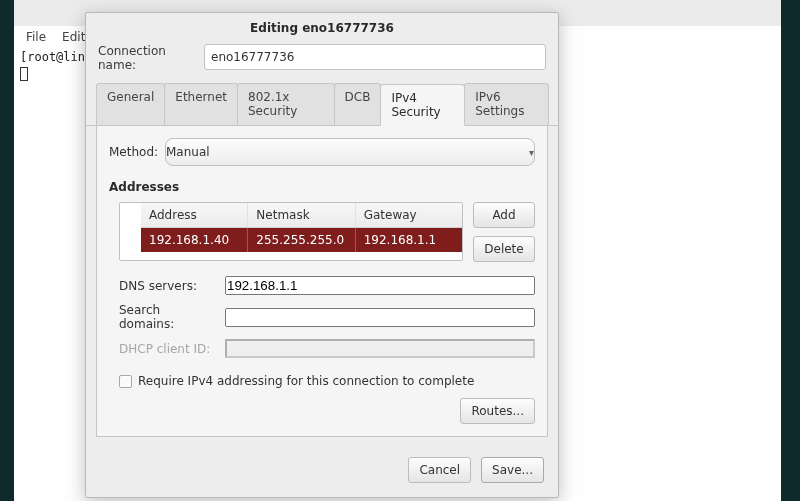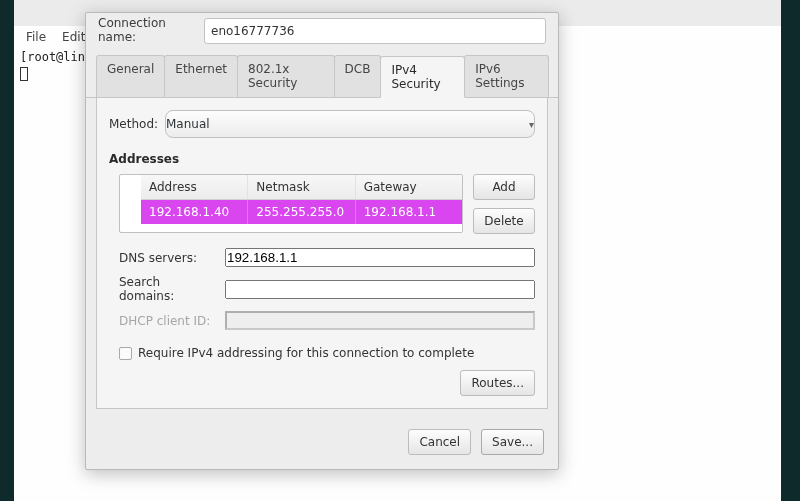--- a/index.html
+++ b/index.html
@@ -57,21 +57,21 @@
   }
   .dialog-title {
     text-align: center;
     padding: 8px 0 6px 0;
     font-weight: bold;
     font-size: 12px;
     color: #2a2a2a;
   }
 
   .row {
-    display: flex; align-items: flex-end;
+    display: flex; align-items: flex-start;
     padding: 3px 12px;
   }
   .row label.lbl { width: 106px; color:#3a3a3a; }
   .row input.text {
     flex: 1;
     height: 26px;
     border: 1px solid #c2c2c2;
     border-radius: 3px;
     background: #fff;
     padding: 0 6px;
@@ -141,21 +141,21 @@
     background:linear-gradient(#f7f7f7,#ececec);
     border-bottom:1px solid #d0d0d0;
   }
   .addr-head div, .addr-row div {
     flex:1; padding:5px 8px; font-size:12px;
     border-right:1px solid #e2e2e2;
   }
   .addr-head div:last-child, .addr-row div:last-child { border-right:none; }
   .addr-head div { color:#333; }
   .addr-row.selected {
-    background:#d946ef;
+    background:#7f1d1d;
     color:#fff;
   }
   .addr-row.selected div { border-right:1px solid rgba(255,255,255,0.25); }
   .addr-row.selected div:last-child{ border-right:none; }
   .addr-filler { height:8px; background:#fff; }
 
   .btn {
     min-width:62px; height:26px;
     border:1px solid #bcbcbc;
     border-radius:3px;
@@ -200,20 +200,21 @@
 <div class="term-wrap">
   <div class="menubar">
     <span>File</span>
     <span>Edit</span>
   </div>
   <div class="term-body"><span>[root@lin</span>
 <span class="cursor"></span></div>
 </div>
 
 <div class="dialog">
+  <div class="dialog-title">Editing eno16777736</div>
 
   <div class="row">
     <label class="lbl">Connection name:</label>
     <input class="text" value="eno16777736" style="">
   </div>
 
   <div class="tabs">
     <div class="tab">General</div>
     <div class="tab">Ethernet</div>
     <div class="tab">802.1x Security</div>

